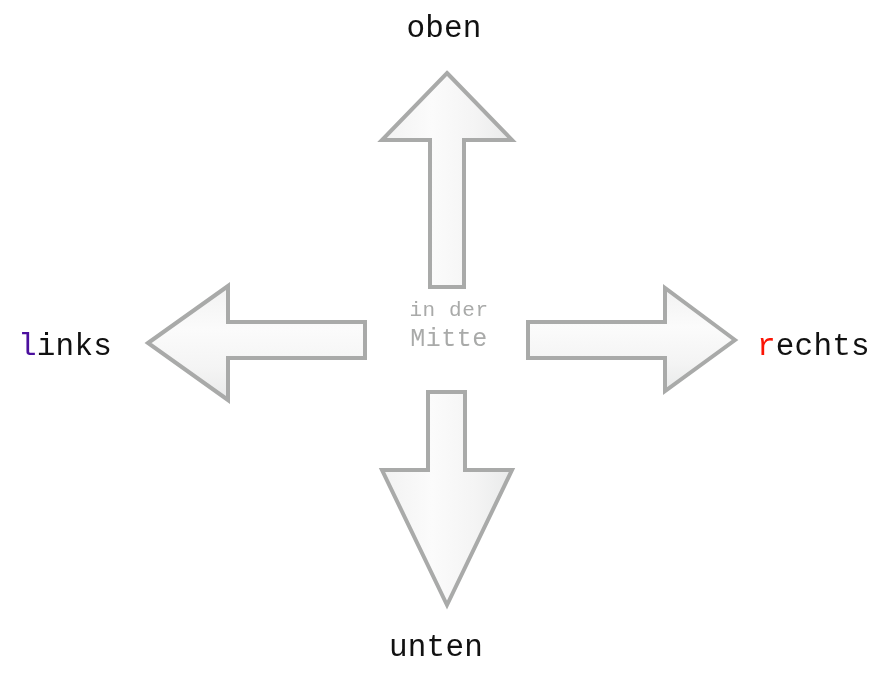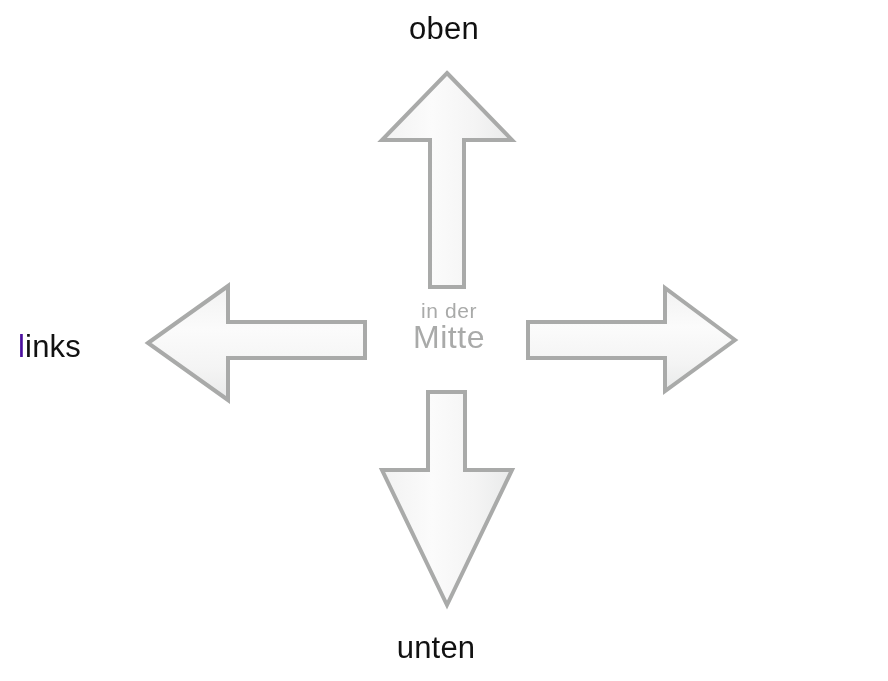--- a/index.html
+++ b/index.html
@@ -25,21 +25,21 @@
     position: absolute;
     left: 0;
     top: 0;
     width: 888px;
     height: 681px;
   }
 
   .label {
     position: absolute;
     white-space: nowrap;
-    font-family: Liberation Sans, sans-serif;
+    font-family: Liberation Mono, monospace;
     font-weight: 400;
     letter-spacing: 0.2px;
   }
 
   
   .dir-label {
     font-size: 31px;
     color: #111111;
     line-height: 1;
   }
@@ -83,21 +83,22 @@
   }
 
   #center-line-1 {
     display: block;
     font-size: 21px;
     letter-spacing: 0.6px;
   }
 
   #center-line-2 {
     display: block;
-    font-size: 32px;
+    font-size: 25px;
+    margin-top: 6px;
     letter-spacing: 0.5px;
   }
 </style>
 </head>
 <body>
 
 <div id="stage">
 
   <svg id="diagram-svg" viewBox="0 0 888 681" xmlns="http://www.w3.org/2000/svg">
     <defs>
@@ -129,19 +130,22 @@
   </div>
 
   <div class="label dir-label" id="label-unten">
     <span>unten</span>
   </div>
 
   <div class="label dir-label" id="label-links">
     <span class="initial-violet">l</span><span>inks</span>
   </div>
 
+  <div class="label dir-label" id="label-rechts">
+    <span class="initial-red">r</span><span>echts</span>
+  </div>
 
   <div class="label" id="label-center">
     <span id="center-line-1">in der</span>
     <span id="center-line-2">Mitte</span>
   </div>
 
 </div>
 
 </body></html>

